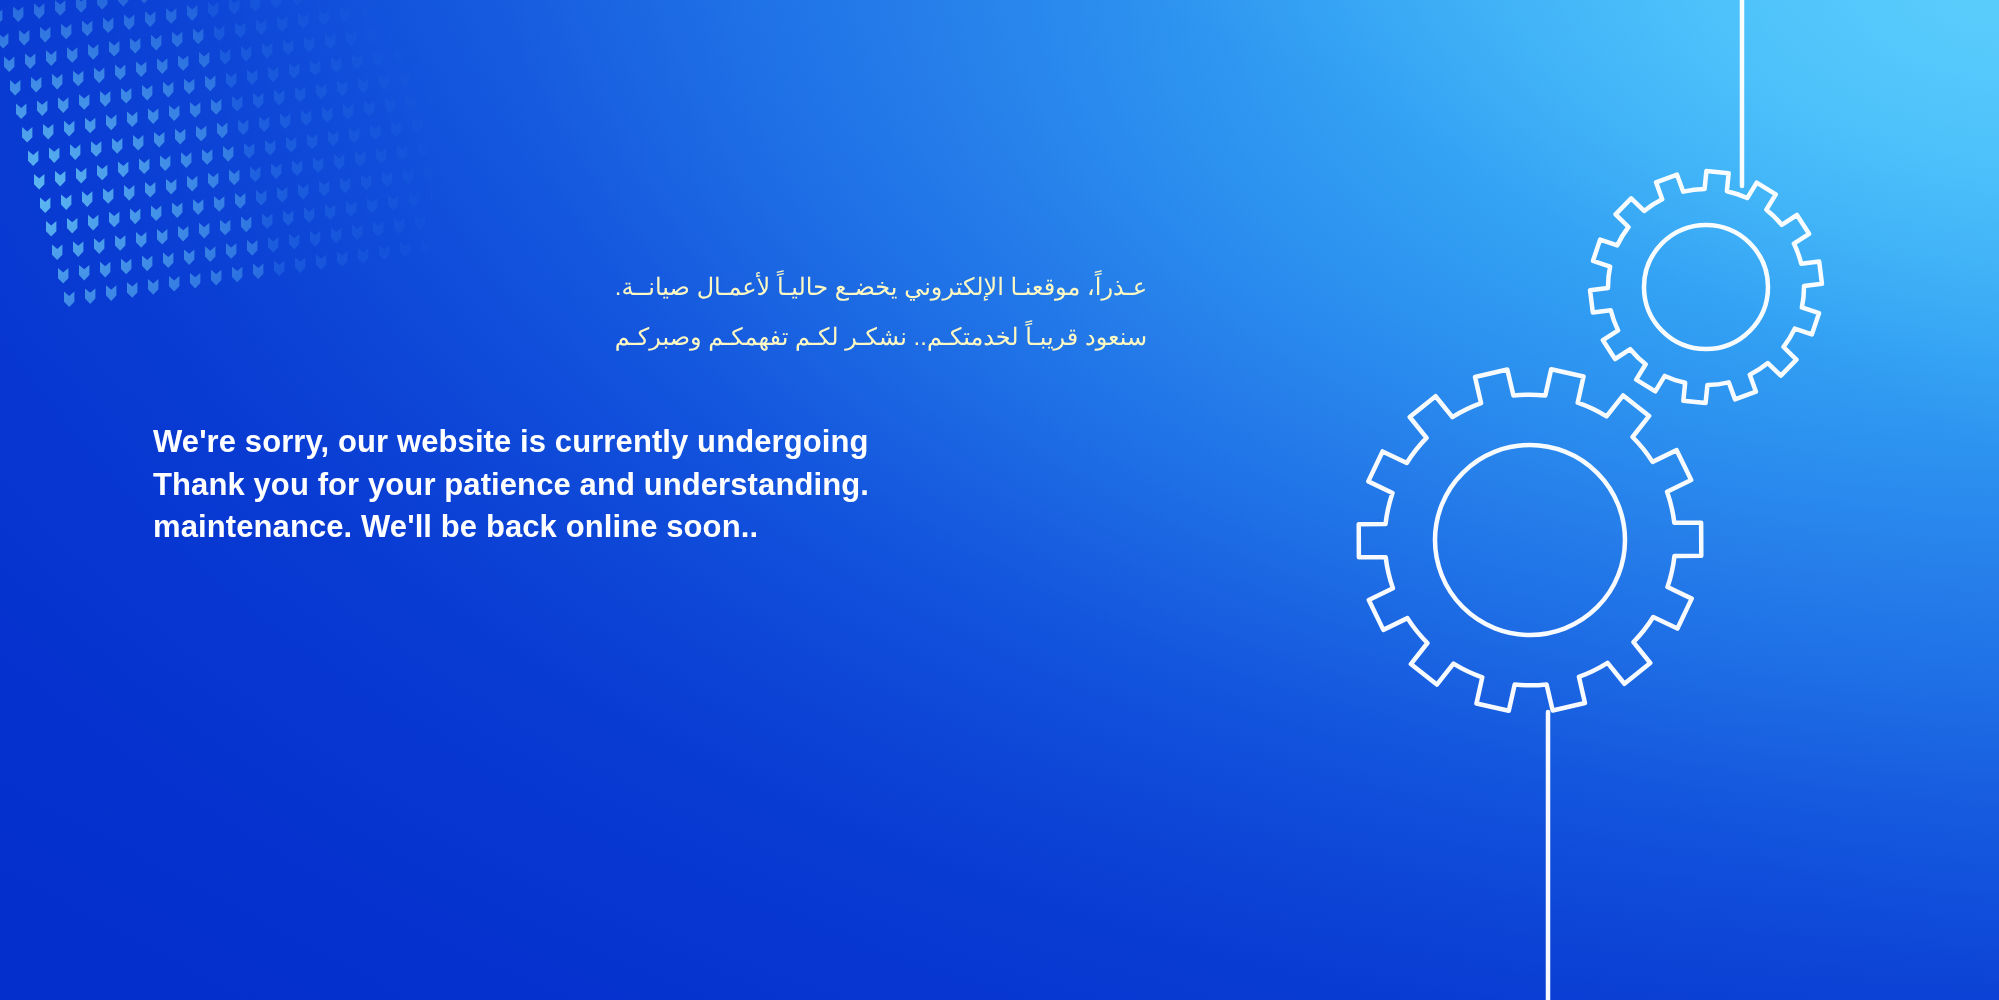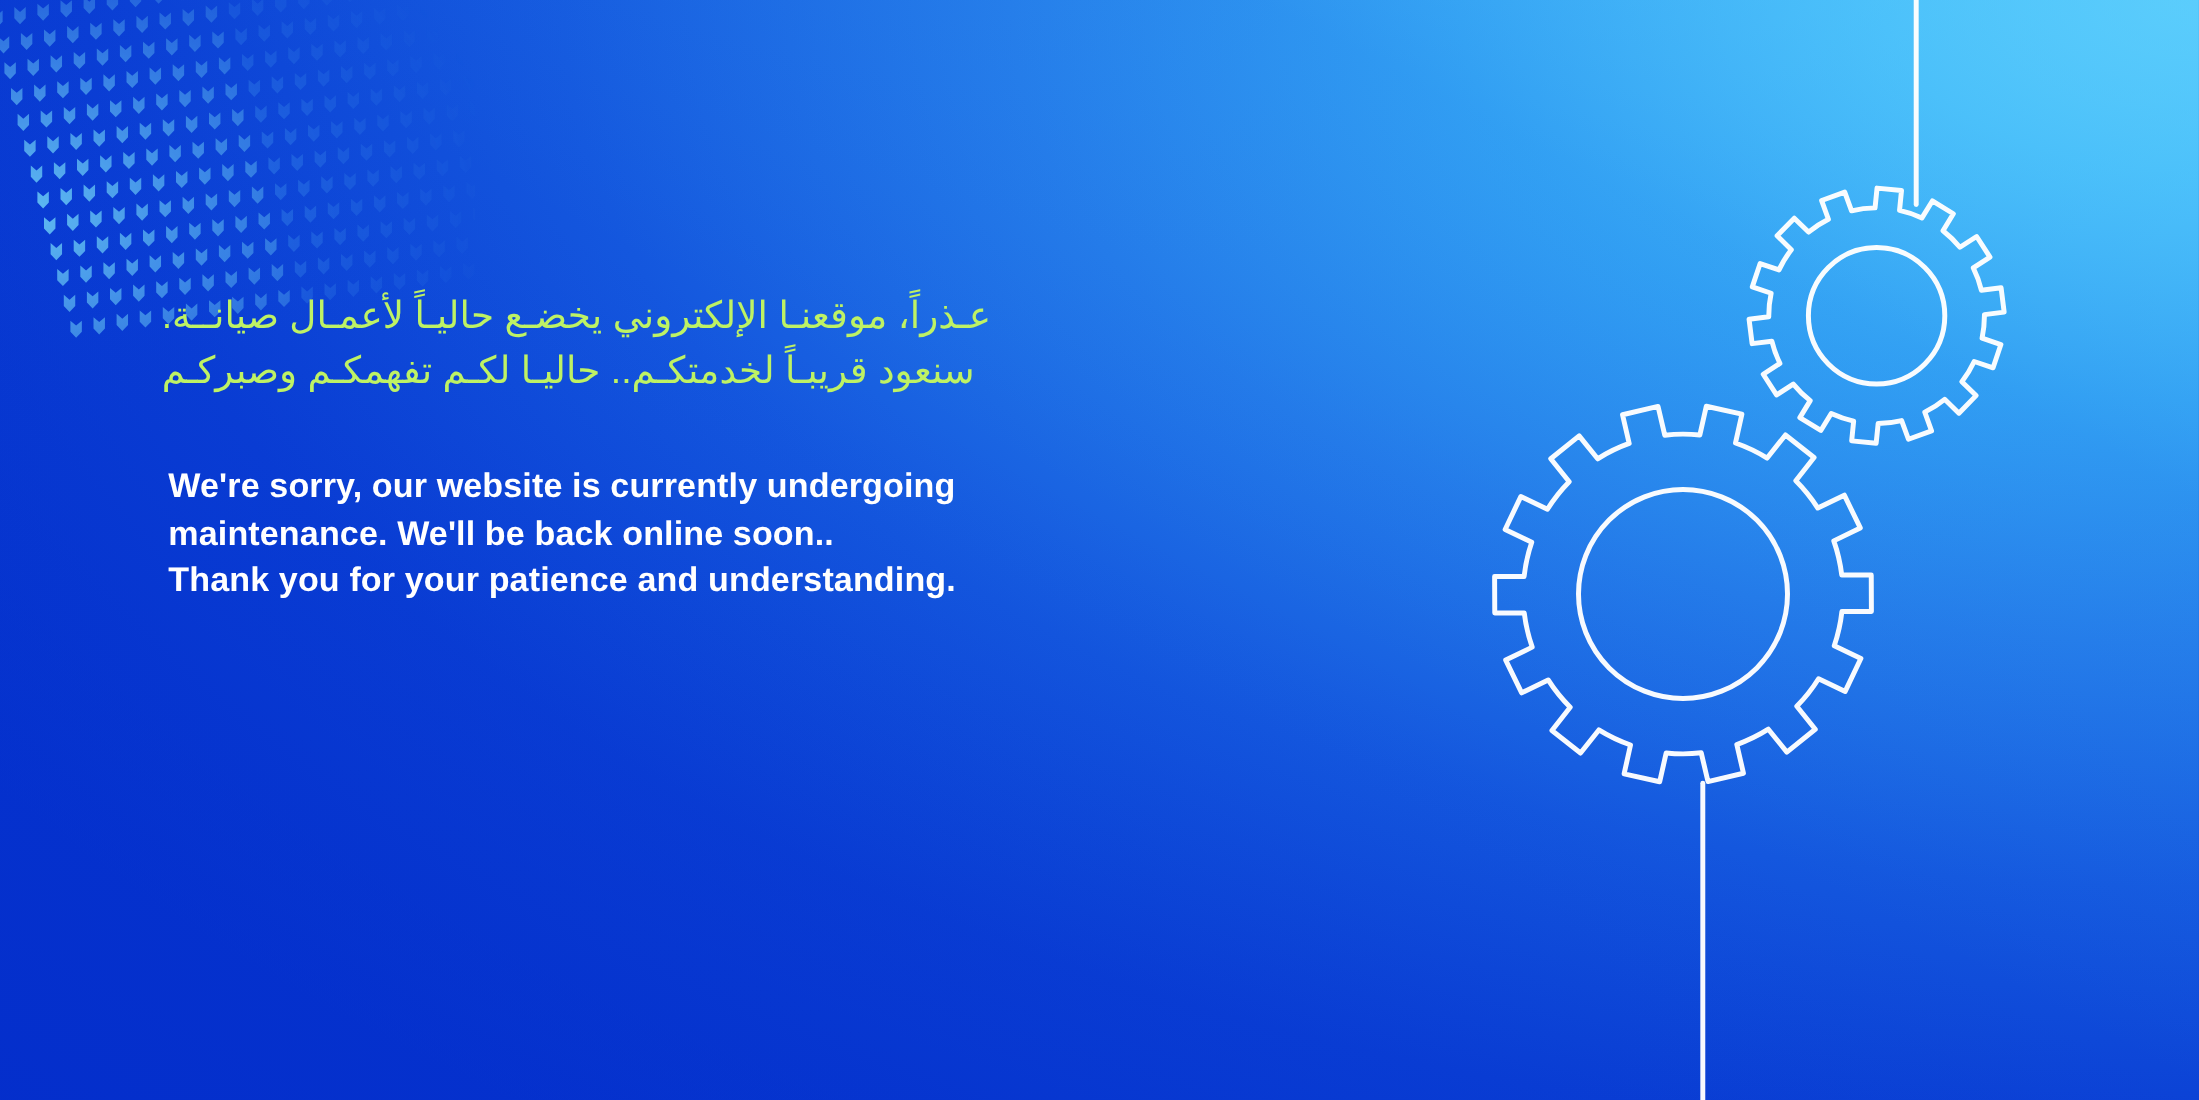--- a/index.html
+++ b/index.html
@@ -63,23 +63,23 @@
 
   
   .text-block {
     position: absolute;
     left: 147px;
     top: 262px;
     width: 1000px;
   }
   .arabic {
     direction: rtl;
-    text-align: left;
-    color: #bef264;
-    font-size: 34px;
+    text-align: right;
+    color: #fef9c3;
+    font-size: 24px;
     line-height: 50px;
     font-weight: 500;
     letter-spacing: 0px;
     margin: 0;
     white-space: nowrap;
   }
   .arabic-line {
     display: block;
   }
   .english {
@@ -416,22 +416,22 @@
         <circle id="gear-small-hub" cx="1706" cy="287" r="62"></circle>
         <path id="gear-large-path" d="M1545.31,395.47L1551.19,369.31L1583.53,376.54L1577.71,402.71A145.34,145.34 0 0 1 1606.51,416.43L1623.15,395.41L1649.15,415.96L1632.55,437.01A145.34,145.34 0 0 1 1652.55,461.86L1676.66,450.14L1691.17,479.94L1667.08,491.70A145.34,145.34 0 0 1 1674.31,522.77L1701.13,522.68L1701.27,555.82L1674.46,555.96A145.34,145.34 0 0 1 1667.50,587.09L1691.70,598.64L1677.45,628.56L1653.23,617.06A145.34,145.34 0 0 1 1633.45,642.09L1650.24,662.99L1624.42,683.77L1607.59,662.90A145.34,145.34 0 0 1 1578.91,676.86L1584.97,702.98L1552.69,710.50L1546.58,684.39A145.34,145.34 0 0 1 1514.69,684.53L1508.81,710.69L1476.47,703.46L1482.29,677.29A145.34,145.34 0 0 1 1453.49,663.57L1436.85,684.59L1410.85,664.04L1427.45,642.99A145.34,145.34 0 0 1 1407.45,618.14L1383.34,629.86L1368.83,600.06L1392.92,588.30A145.34,145.34 0 0 1 1385.69,557.23L1358.87,557.32L1358.73,524.18L1385.54,524.04A145.34,145.34 0 0 1 1392.50,492.91L1368.30,481.36L1382.55,451.44L1406.77,462.94A145.34,145.34 0 0 1 1426.55,437.91L1409.76,417.01L1435.58,396.23L1452.41,417.10A145.34,145.34 0 0 1 1481.09,403.14L1475.03,377.02L1507.31,369.50L1513.42,395.61A145.34,145.34 0 0 1 1545.31,395.47Z"></path>
         <circle id="gear-large-hub" cx="1530" cy="540" r="95"></circle>
       </g>
     </svg>
   </div>
 
   <div class="text-block">
     <div class="arabic">
       <span class="arabic-line">عـذراً، موقعنـا الإلكتروني يخضـع حاليـاً لأعمـال صيانــة.</span>
-      <span class="arabic-line">سنعود قريبـاً لخدمتكـم.. حاليـا لكـم تفهمكـم وصبركـم</span>
+      <span class="arabic-line">سنعود قريبـاً لخدمتكـم.. نشكـر لكـم تفهمكـم وصبركـم</span>
     </div>
     <div class="english">
       <span class="english-line">We're sorry, our website is currently undergoing</span>
+      <span class="english-line">Thank you for your patience and understanding.</span>
       <span class="english-line">maintenance. We'll be back online soon..</span>
-      <span class="english-line">Thank you for your patience and understanding.</span>
     </div>
   </div>
 
 </div>
 
 </body></html>

